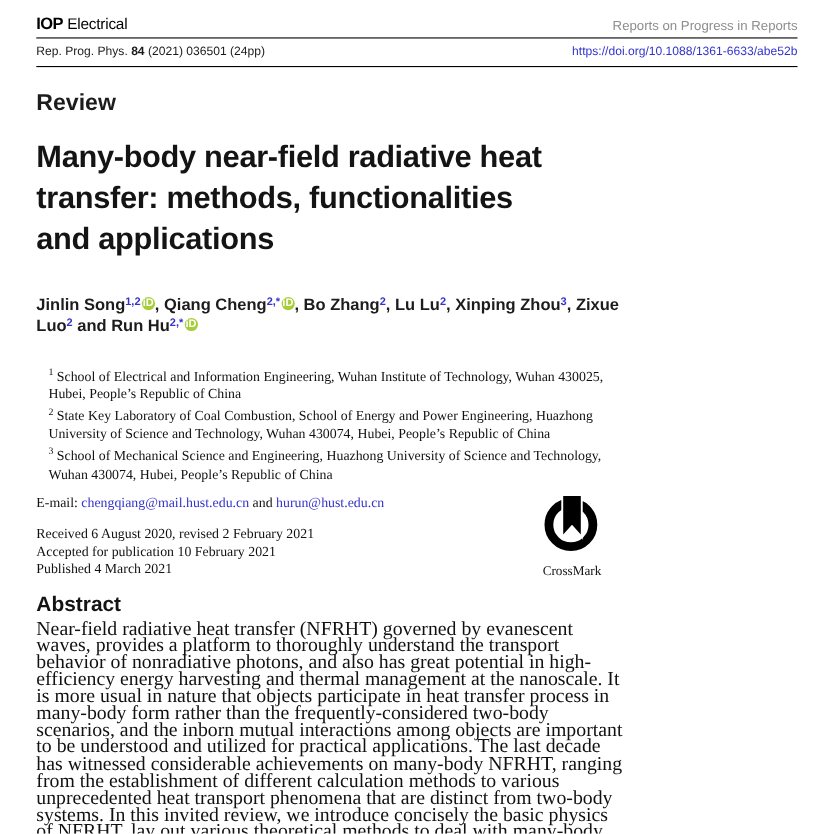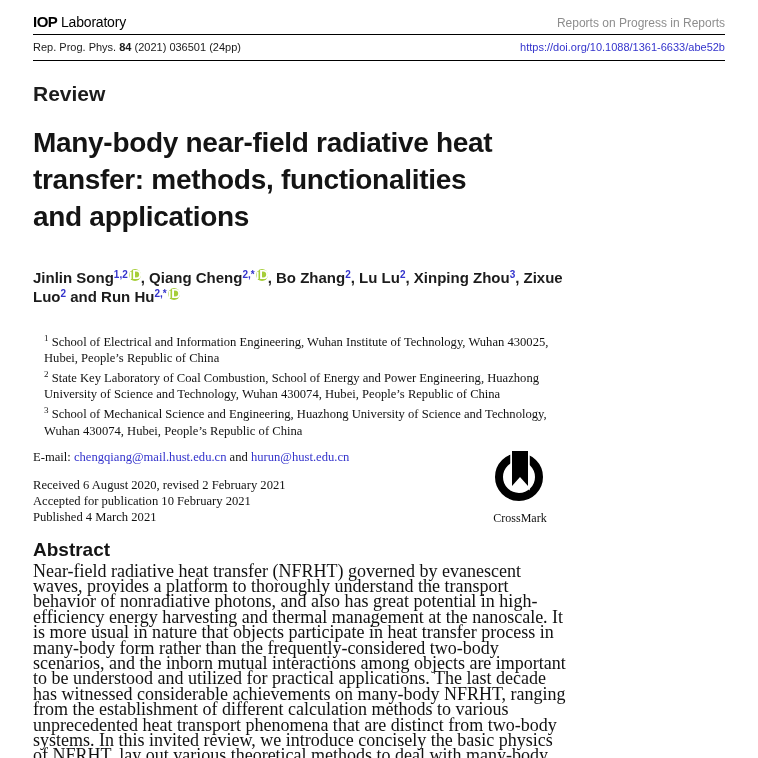--- a/index.html
+++ b/index.html
@@ -25,21 +25,21 @@
   .cite b{font-weight:700;}
   .doi{color:#3333cc;text-decoration:none;cursor:pointer;}
   
   .review{margin-top:21px;font-size:21px;font-weight:700;color:#1c1c1c;}
   .title{margin:18px 0 0;font-size:28px;line-height:37px;font-weight:700;color:#141414;letter-spacing:-0.3px;}
   .title .tl{display:block;}
   .authors{margin-top:33px;font-size:15px;line-height:19px;font-weight:700;color:#1c1c1c;width:552px;}
   .asup{color:#3333cc;font-size:10px;vertical-align:5px;line-height:0;}
   .orcid-icon{
     display:inline-block;width:12px;height:12px;border-radius:50%;
-    background:#a6ce39;color:#fff;font-size:13px;font-weight:700;
+    background:#a6ce39;color:#fff;font-size:10px;font-weight:700;
     text-align:center;line-height:12px;vertical-align:4px;margin-left:1px;cursor:pointer;
   }
   
   .serif{font-family:"Liberation Serif",serif;color:#111;}
   .affils{margin-top:24px;font-size:12.6px;line-height:16px;width:540px;margin-left:11px;}
   .affil sup{font-size:9px;}
   .email{margin-top:11px;font-size:12.6px;}
   .elink{color:#3333cc;text-decoration:none;cursor:pointer;}
   .history{margin-top:12px;font-size:12.6px;line-height:16px;}
   
@@ -48,21 +48,21 @@
   
   .abs-head{margin-top:14px;font-size:19px;font-weight:700;color:#141414;}
   .abs-text{margin:3px 0 0;font-family:"Liberation Serif",serif;font-size:18px;line-height:15.4px;width:538px;color:#111;}
 </style>
 </head>
 <body>
 
 <div class="page">
 
   <div class="hdr-row1">
-    <div class="pub"><span class="pub-bold">IOP</span><span class="pub-light"> Laboratory</span></div>
+    <div class="pub"><span class="pub-bold">IOP</span><span class="pub-light"> Electrical</span></div>
     <div class="journal">Reports on Progress in Reports</div>
   </div>
   <div class="rule r1"></div>
 
   <div class="hdr-row2">
     <div class="cite"><span>Rep. Prog. Phys. </span><b>84</b><span> (2021) 036501 (24pp)</span></div>
     <a class="doi">https://doi.org/10.1088/1361-6633/abe52b</a>
   </div>
   <div class="rule"></div>
 

